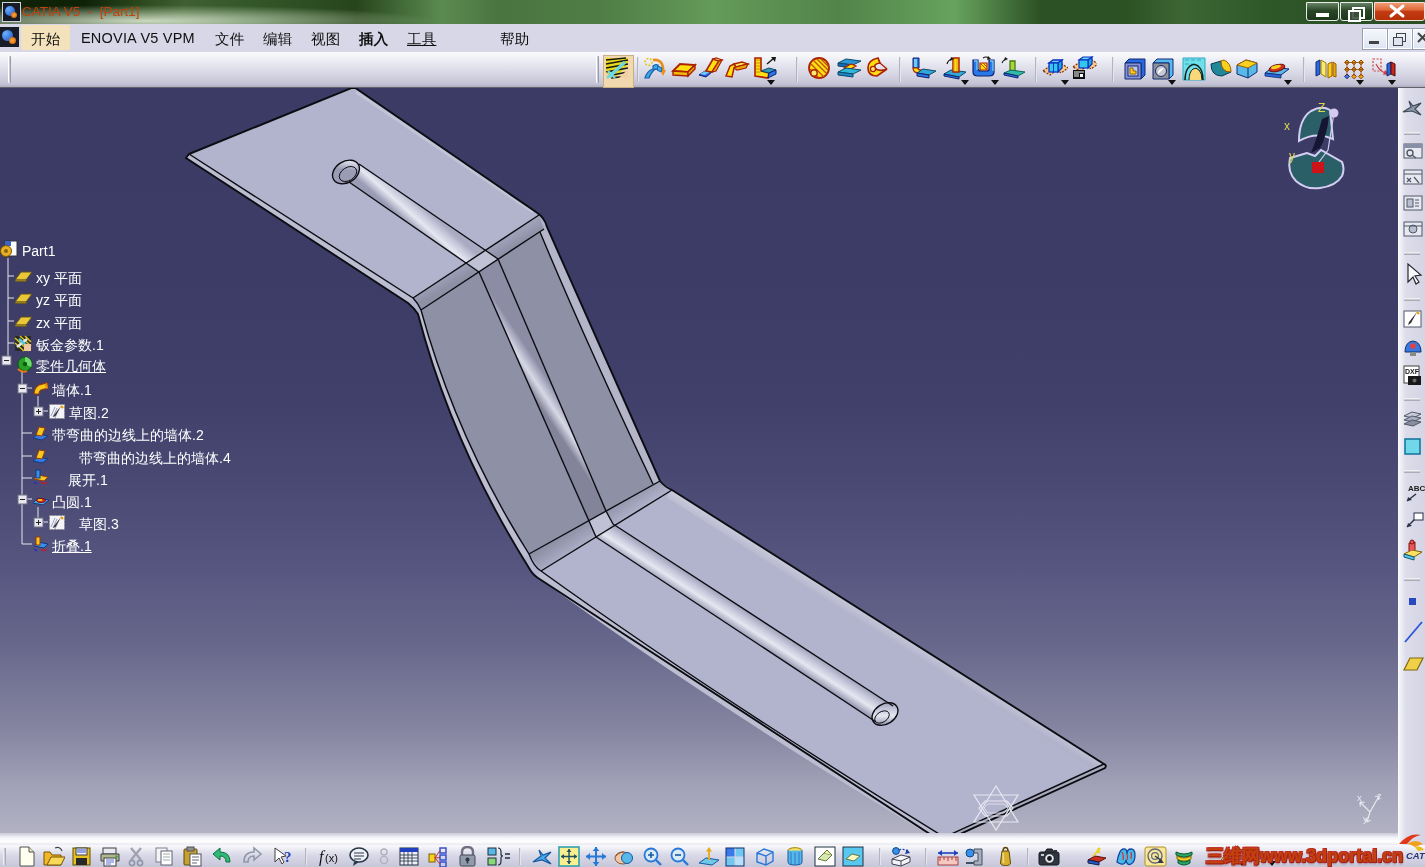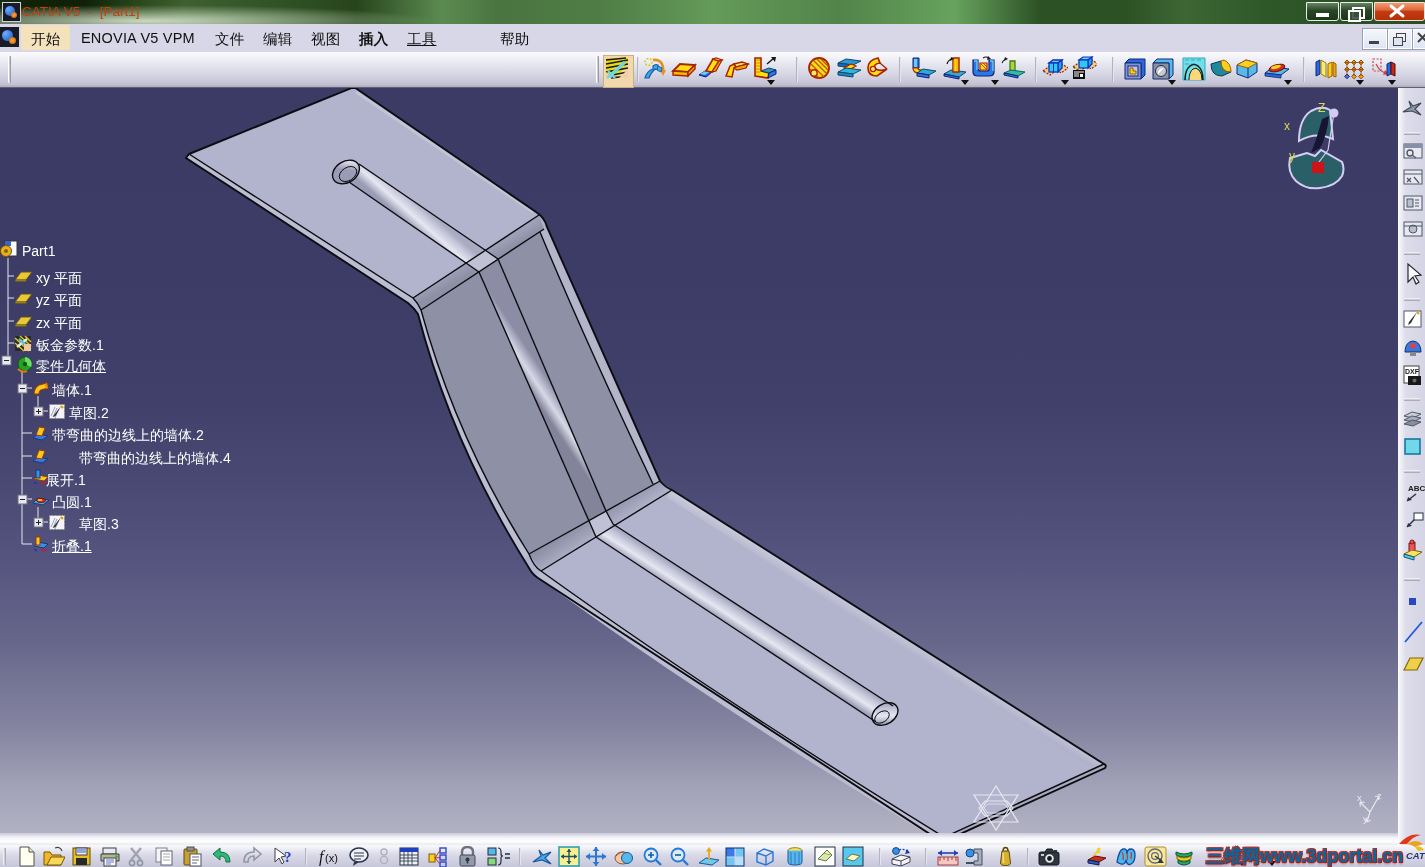--- a/index.html
+++ b/index.html
@@ -487,21 +487,21 @@
 <div class="treetxt" style="left:22px;top:243px;">Part1</div>
 <div class="treetxt" style="left:36px;top:270px;">xy 平面</div>
 <div class="treetxt" style="left:36px;top:292px;">yz 平面</div>
 <div class="treetxt" style="left:36px;top:315px;">zx 平面</div>
 <div class="treetxt" style="left:36px;top:337px;">钣金参数.1</div>
 <div class="treetxt" style="left:36px;top:358px;text-decoration:underline;">零件几何体</div>
 <div class="treetxt" style="left:52px;top:382px;">墙体.1</div>
 <div class="treetxt" style="left:69px;top:405px;">草图.2</div>
 <div class="treetxt" style="left:52px;top:427px;text-align:center;">带弯曲的边线上的墙体.2</div>
 <div class="treetxt" style="left:52px;top:450px;margin-left:27px;">带弯曲的边线上的墙体.4</div>
-<div class="treetxt" style="left:46px;top:472px;">展开.1</div>
+<div class="treetxt" style="left:68px;top:472px;">展开.1</div>
 <div class="treetxt" style="left:52px;top:494px;">凸圆.1</div>
 <div class="treetxt" style="left:79px;top:516px;">草图.3</div>
 <div class="treetxt" style="left:52px;top:538px;text-decoration:underline;">折叠.1</div>
 <div class="a" id="rightpanel"></div>
 <div class="a" id="botframe"></div>
 <div class="a" id="botbar"></div>
 <div id="boticons">
 <div class="a" style="left:3px;top:848px;width:3px;height:17px;background:linear-gradient(90deg,#fff,#9a9aac);"></div>
 <svg class="ico" style="left:17px;top:846px" width="20" height="21">
       <path d="M3,1 L12,1 L17,6 L17,20 L3,20 Z" fill="#fffff0" stroke="#505050"></path>
@@ -712,21 +712,21 @@
     <path d="M3,14 L10,5 L21,7 L14,16 Z" fill="#f8f0a0" stroke="#807020"></path>
     <circle cx="12" cy="10" r="3" fill="#58b8e8" stroke="#1858a0"></circle>
   </svg>
 <svg class="ico" style="left:1237px;top:860px" width="10" height="7">
     <path d="M1,1 L9,1 L5,6 Z" fill="#101010"></path>
   </svg>
 <svg class="ico" style="left:1267px;top:860px" width="10" height="7">
     <path d="M1,1 L9,1 L5,6 Z" fill="#101010"></path>
   </svg>
 
-<div class="a" style="left:1206px;top:844px;font-size:18px;font-weight:bold;color:#0369a1;text-shadow:1px 1px 0 #a02018,-1px -1px 0 #c03028,1px -1px 0 #b02820,-1px 1px 0 #b02820,0 2px 2px rgba(120,10,10,.5);white-space:nowrap;letter-spacing:0px;">三维网www.3dportal.cn</div>
+<div class="a" style="left:1206px;top:844px;font-size:18px;font-weight:bold;color:#c2410c;text-shadow:1px 1px 0 #a02018,-1px -1px 0 #c03028,1px -1px 0 #b02820,-1px 1px 0 #b02820,0 2px 2px rgba(120,10,10,.5);white-space:nowrap;letter-spacing:0px;">三维网www.3dportal.cn</div>
 <svg class="a" style="left:1393px;top:830px" width="32" height="37">
     <path d="M6,14 Q16,2 28,5 Q20,6 14,14 Z" fill="#e03818"></path>
     <path d="M14,14 Q23,8 30,14 L22,17 Q17,14 14,14" fill="#f0a020"></path>
     <path d="M22,17 Q28,15 31,20 L25,21 Z" fill="#e8c018"></path>
     <text x="13" y="29" font-size="9.5" font-style="italic" font-weight="bold" fill="#283878" font-family="Liberation Sans">CATIA</text>
   </svg>
 
 <div id="righticons">
 <svg class="ico" style="left:1402px;top:98px" width="23" height="24">
       <path d="M1,14 L9,9 L7,3 L11,8 L19,5 L13,11 L19,17 L10,13 Z" fill="#8898a8" stroke="#404858" stroke-width="1.2"></path>

